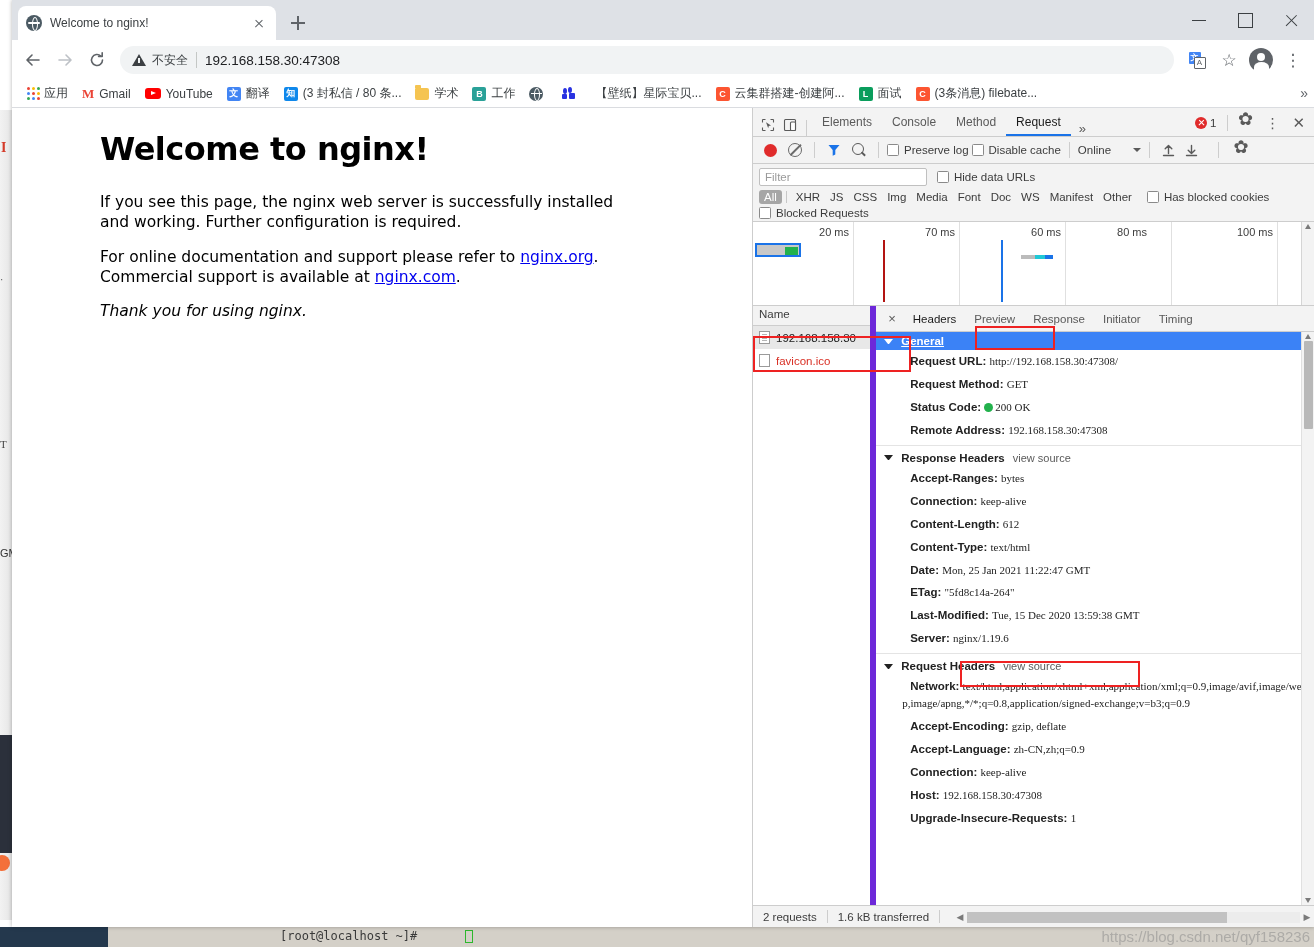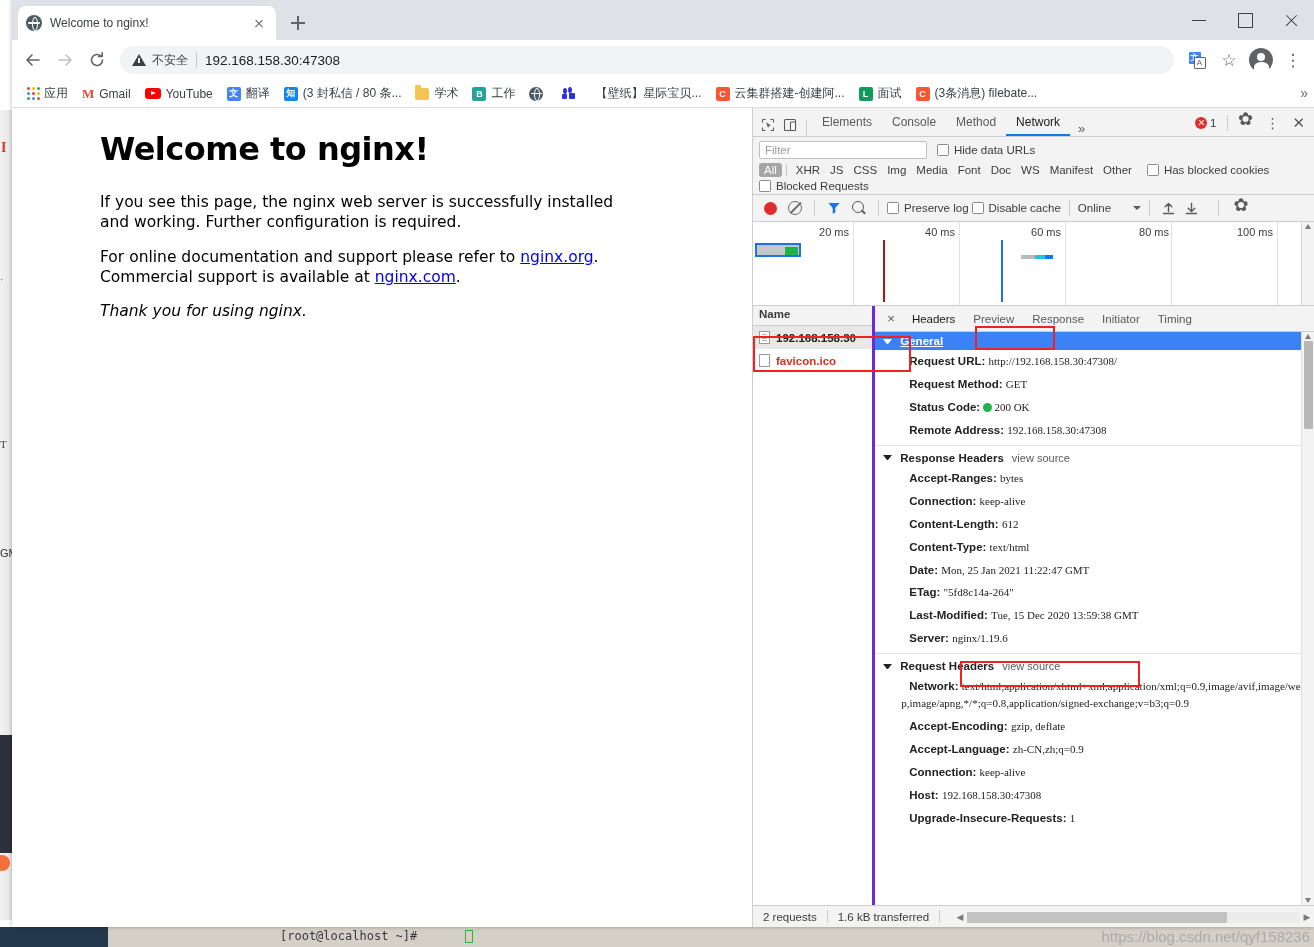--- a/index.html
+++ b/index.html
@@ -351,22 +351,22 @@
   #ov-line-red { position:absolute; left:130px; top:18px; width:1.5px; height:62px; background:#b31412; }
   #ov-line-blue { position:absolute; left:248px; top:18px; width:1.5px; height:62px; background:#1a73e8; }
   #ov-scroll-right {
     position:absolute; right:0; top:0; width:13px; bottom:0; background:#f3f3f3; border-left:1px solid #d5d5d5;
   }
   #ov-scroll-right .sc-up { position:absolute; top:2px; left:3px; width:0;height:0;border-left:3.5px solid transparent;border-right:3.5px solid transparent;border-bottom:5px solid #7a7a7a; }
 
   
   #dt-main { flex: 1 1 auto; display:flex; min-height:0; position:relative; }
   #req-list {
-    width: 200px; background:#fff; border-right:3px solid #6d28d9;
-    display:flex; flex-direction:column; position:relative;font-weight:bold;
+    width: 200px; background:#fff; border-right:6px solid #6d28d9;
+    display:flex; flex-direction:column; position:relative;
   }
   #req-head {
     height: 20px; background:#f3f3f3; border-bottom:1px solid #cdcdcd;
     font-size:11.5px; color:#3c3c3c; padding: 2px 0 0 6px;
   }
   .req-row {
     height: 23px; display:flex; align-items:center; gap:6px; padding-left:6px;
     font-size:11.5px; cursor:pointer; white-space:nowrap; overflow:hidden;
   }
   .req-row.selected { background:#e8e8e8; color:#222; }
@@ -628,35 +628,84 @@
         <div class="dt-ico-btn" id="device-icon">
           <svg width="14" height="14" viewBox="0 0 14 14">
               <rect x="1.5" y="1.5" width="11" height="11" rx="1" stroke="#5a5a5a" stroke-width="1.1" fill="none"></rect>
               <rect x="7.5" y="4" width="5" height="8.5" rx="1" stroke="#5a5a5a" stroke-width="1.1" fill="#fff"></rect>
             </svg>
         </div>
         <span class="dt-vsep"></span>
         <div class="dt-tab">Elements</div>
         <div class="dt-tab">Console</div>
         <div class="dt-tab">Method</div>
-        <div class="dt-tab active">Network</div>
+        <div class="dt-tab active">Request</div>
         <div id="dt-more">»</div>
 
         <div id="dt-header-right">
           <div id="err-badge">
             <span id="err-dot"></span>
             <span>1</span>
           </div>
           <span class="dt-vsep"></span>
           <div class="dt-ico-btn">
               <span class="gear"></span>
             </div>
           <div id="dt-kebab">⋮</div>
           <div id="dt-close">✕</div>
         </div>
+      </div>
+
+      <div id="dt-toolbar2">
+        <div class="dt-ico-btn">
+            <span id="record-dot"></span>
+          </div>
+        <div class="dt-ico-btn">
+            <span id="clear-icon"></span>
+          </div>
+        <span class="dt-vsep"></span>
+        <div class="dt-ico-btn">
+          <svg id="filter-funnel" width="14" height="14" viewBox="0 0 14 14">
+              <path d="M1.5 2h11l-4.2 5v4.5l-2.6 1.3V7z" fill="#1a73e8"></path>
+            </svg>
+        </div>
+        <div class="dt-ico-btn">
+            <span id="search-mag"></span>
+          </div>
+        <span class="dt-vsep"></span>
+        <label class="dt-check">
+          <span class="cbox"></span>
+          <span>Preserve log</span>
+        </label>
+        <label class="dt-check">
+          <span class="cbox"></span>
+          <span>Disable cache</span>
+        </label>
+        <span class="dt-vsep"></span>
+        <div id="online-select">
+          <span>Online</span>
+          <span class="caret-dn"></span>
+        </div>
+        <span class="dt-vsep"></span>
+        <div class="arrow-btn">
+          <svg width="13" height="13" viewBox="0 0 13 13">
+              <path d="M6.5 1.5v8M3.2 4.8l3.3-3.3 3.3 3.3" stroke="#5a5a5a" stroke-width="1.4" fill="none" stroke-linecap="round" stroke-linejoin="round"></path>
+              <path d="M1.5 11.5h10" stroke="#5a5a5a" stroke-width="1.4" stroke-linecap="round"></path>
+            </svg>
+        </div>
+        <div class="arrow-btn">
+          <svg width="13" height="13" viewBox="0 0 13 13">
+              <path d="M6.5 9.5v-8M3.2 6.2l3.3 3.3 3.3-3.3" stroke="#5a5a5a" stroke-width="1.4" fill="none" stroke-linecap="round" stroke-linejoin="round"></path>
+              <path d="M1.5 11.5h10" stroke="#5a5a5a" stroke-width="1.4" stroke-linecap="round"></path>
+            </svg>
+        </div>
+        <span class="dt-vsep" style="margin-left:14px"></span>
+        <div class="dt-ico-btn" style="margin-left:4px">
+            <span class="gear"></span>
+          </div>
       </div>
 
       <div id="dt-filterbar">
         <div id="filter-row1">
           <div id="filter-input">Filter</div>
           <label class="dt-check">
             <span class="cbox"></span>
             <span>Hide data URLs</span>
           </label>
         </div>
@@ -677,79 +726,30 @@
             <span class="cbox"></span>
             <span>Has blocked cookies</span>
           </label>
         </div>
         <label class="dt-check">
           <span class="cbox"></span>
           <span>Blocked Requests</span>
         </label>
       </div>
 
-      <div id="dt-toolbar2">
-        <div class="dt-ico-btn">
-            <span id="record-dot"></span>
-          </div>
-        <div class="dt-ico-btn">
-            <span id="clear-icon"></span>
-          </div>
-        <span class="dt-vsep"></span>
-        <div class="dt-ico-btn">
-          <svg id="filter-funnel" width="14" height="14" viewBox="0 0 14 14">
-              <path d="M1.5 2h11l-4.2 5v4.5l-2.6 1.3V7z" fill="#1a73e8"></path>
-            </svg>
-        </div>
-        <div class="dt-ico-btn">
-            <span id="search-mag"></span>
-          </div>
-        <span class="dt-vsep"></span>
-        <label class="dt-check">
-          <span class="cbox"></span>
-          <span>Preserve log</span>
-        </label>
-        <label class="dt-check">
-          <span class="cbox"></span>
-          <span>Disable cache</span>
-        </label>
-        <span class="dt-vsep"></span>
-        <div id="online-select">
-          <span>Online</span>
-          <span class="caret-dn"></span>
-        </div>
-        <span class="dt-vsep"></span>
-        <div class="arrow-btn">
-          <svg width="13" height="13" viewBox="0 0 13 13">
-              <path d="M6.5 1.5v8M3.2 4.8l3.3-3.3 3.3 3.3" stroke="#5a5a5a" stroke-width="1.4" fill="none" stroke-linecap="round" stroke-linejoin="round"></path>
-              <path d="M1.5 11.5h10" stroke="#5a5a5a" stroke-width="1.4" stroke-linecap="round"></path>
-            </svg>
-        </div>
-        <div class="arrow-btn">
-          <svg width="13" height="13" viewBox="0 0 13 13">
-              <path d="M6.5 9.5v-8M3.2 6.2l3.3 3.3 3.3-3.3" stroke="#5a5a5a" stroke-width="1.4" fill="none" stroke-linecap="round" stroke-linejoin="round"></path>
-              <path d="M1.5 11.5h10" stroke="#5a5a5a" stroke-width="1.4" stroke-linecap="round"></path>
-            </svg>
-        </div>
-        <span class="dt-vsep" style="margin-left:14px"></span>
-        <div class="dt-ico-btn" style="margin-left:4px">
-            <span class="gear"></span>
-          </div>
-      </div>
-
       <div id="dt-overview">
         <div class="ov-tick" style="left:100px"></div>
         <div class="ov-tick" style="left:206px"></div>
         <div class="ov-tick" style="left:312px"></div>
         <div class="ov-tick" style="left:418px"></div>
         <div class="ov-tick" style="left:524px"></div>
         <div class="ov-label" style="left:96px">20 ms</div>
-        <div class="ov-label" style="left:202px">40 ms</div>
+        <div class="ov-label" style="left:202px">70 ms</div>
         <div class="ov-label" style="left:308px">60 ms</div>
-        <div class="ov-label" style="left:416px">80 ms</div>
+        <div class="ov-label" style="left:394px">80 ms</div>
         <div class="ov-label" style="left:520px">100 ms</div>
         <div id="ov-line-red"></div>
         <div id="ov-line-blue"></div>
         <div id="ov-bar-req">
           <div id="ov-bar-req-green"></div>
         </div>
         <div id="ov-bar-fav"></div>
         <div id="ov-scroll-right">
             <span class="sc-up"></span>
           </div>

